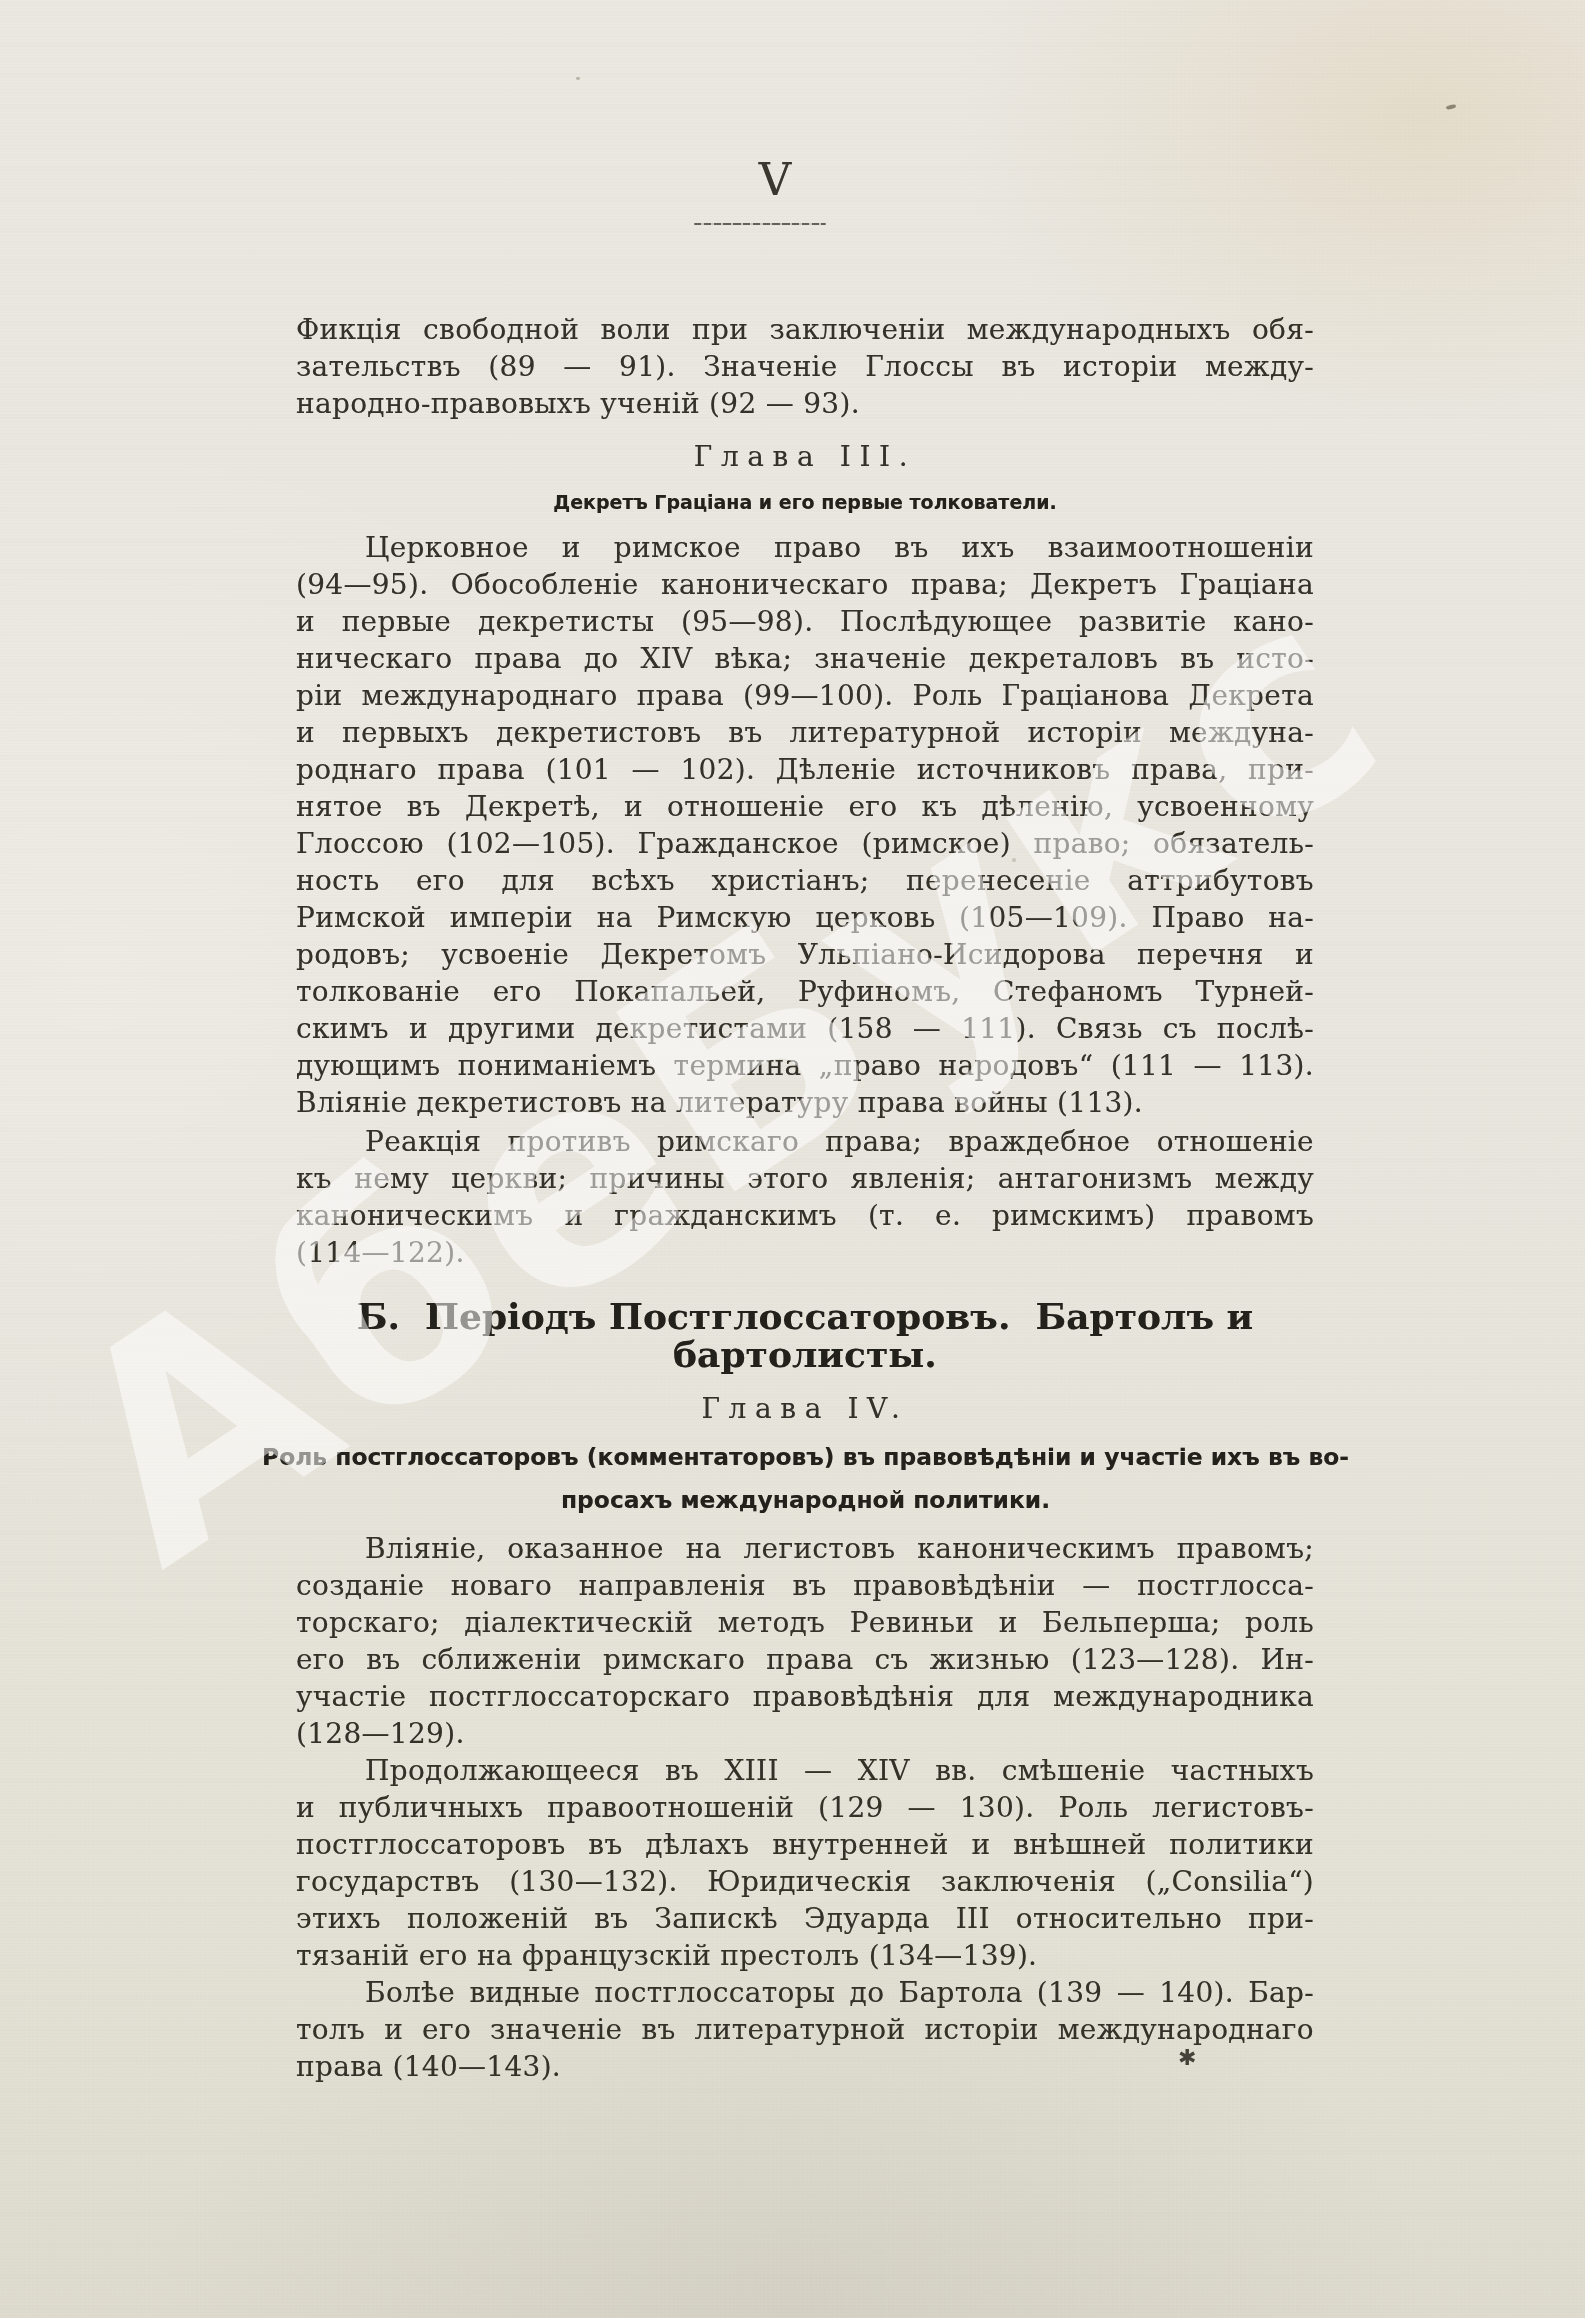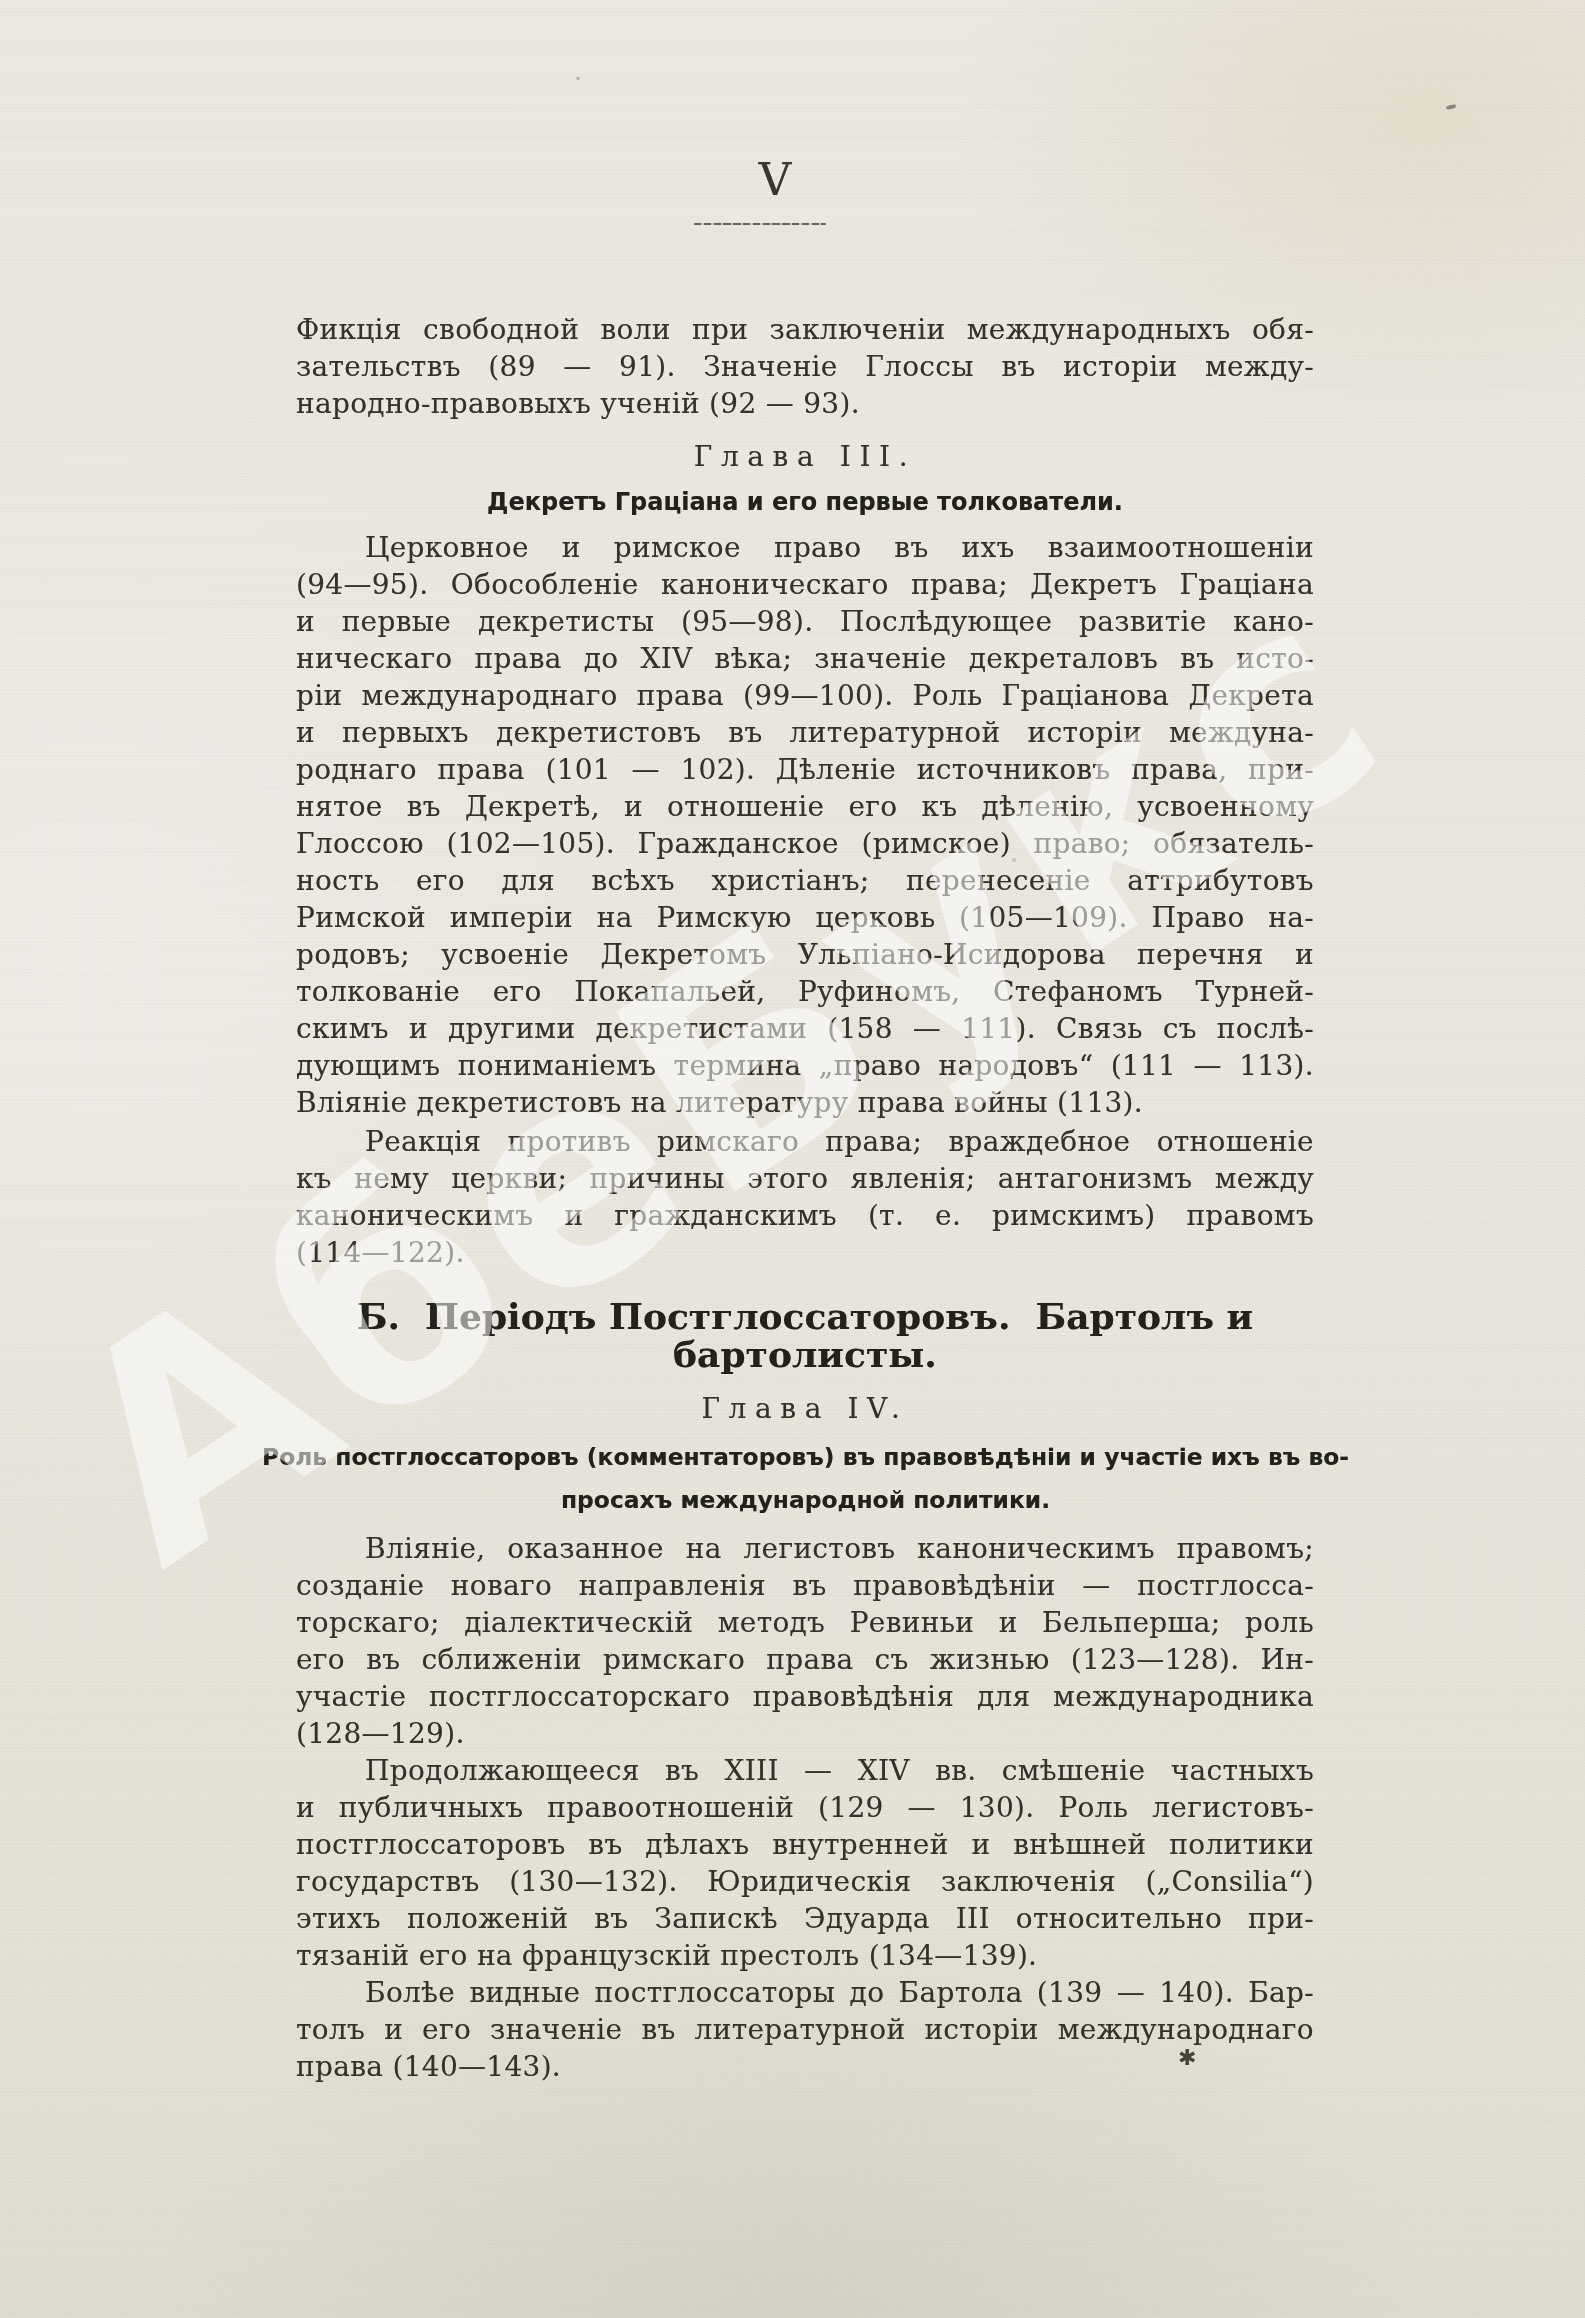--- a/index.html
+++ b/index.html
@@ -48,21 +48,21 @@
     text-align:center;letter-spacing:8.6px;color:#34312a;
     text-shadow:0 0 0.6px rgba(52,47,38,0.4);
   }
   .chapter.ch3{margin-top:16px;margin-bottom:8.6px;}
   .chapter.ch4{margin-top:17px;margin-bottom:9.8px;}
 
   .topic{
     margin:0;font-family:"DejaVu Sans","Liberation Sans",sans-serif;
     font-weight:700;color:#23211b;text-shadow:0 0 0.6px rgba(35,33,27,0.4);
   }
-  .topic3{font-size:24px;line-height:36px;text-align:center;margin-bottom:9.8px;}
+  .topic3{font-size:19px;line-height:36px;text-align:center;margin-bottom:9.8px;}
   .topic4{font-size:23.4px;line-height:43px;width:1205px;margin-left:-93px;margin-bottom:7.4px;}
   .topic .tline{text-align:center;text-align-last:center;white-space:nowrap;}
 
   .sectionb{
     margin:26px 0 0 0;font-weight:700;font-size:36px;line-height:38px;
     text-align:center;color:#23211b;white-space:pre-wrap;
     text-shadow:0 0 0.6px rgba(35,33,27,0.4);
   }
   .p-tight{margin-bottom:1.2px;}
 

